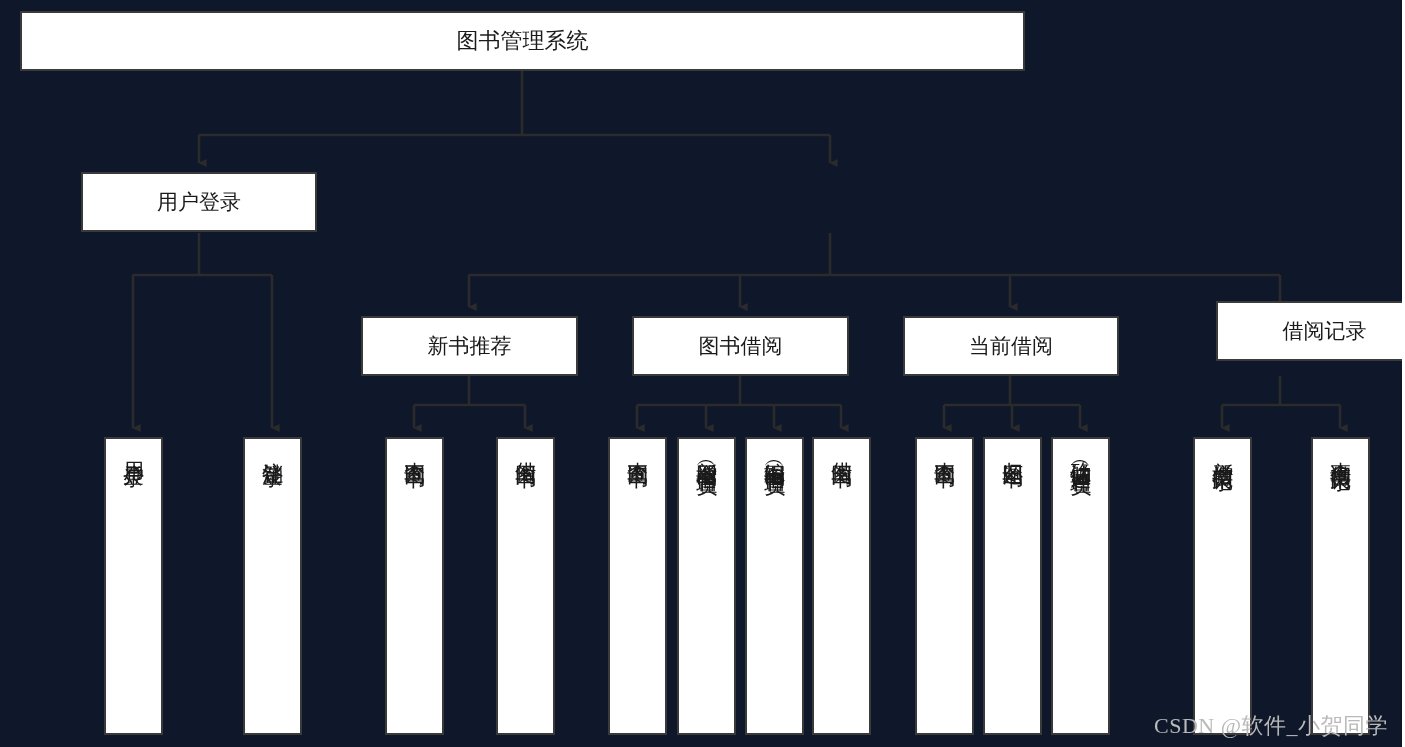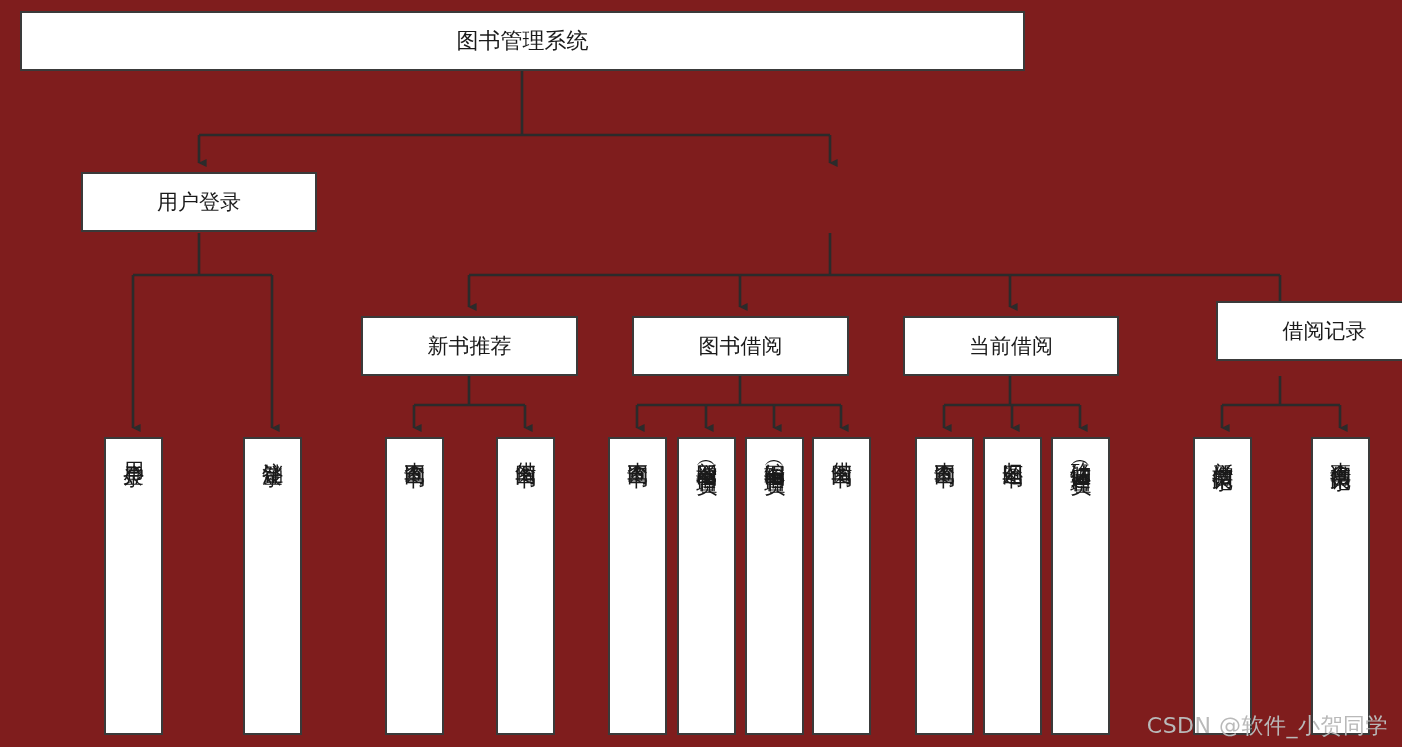--- a/index.html
+++ b/index.html
@@ -8,22 +8,23 @@
     background: #ffffff;
   }
   body {
     font-family: "DejaVu Sans", "Liberation Sans", sans-serif;
     color: #1a1a1a;
   }
   #canvas {
     position: relative;
     width: 1402px;
     height: 747px;
-    background: #7f1d1d;
+    background: #0f172a;
     overflow: hidden;
+    font-family: Liberation Serif, serif;
   }
   svg.wires {
     position: absolute;
     left: 0;
     top: 0;
     width: 1405px;
     height: 747px;
     pointer-events: none;
   }
   .node {

